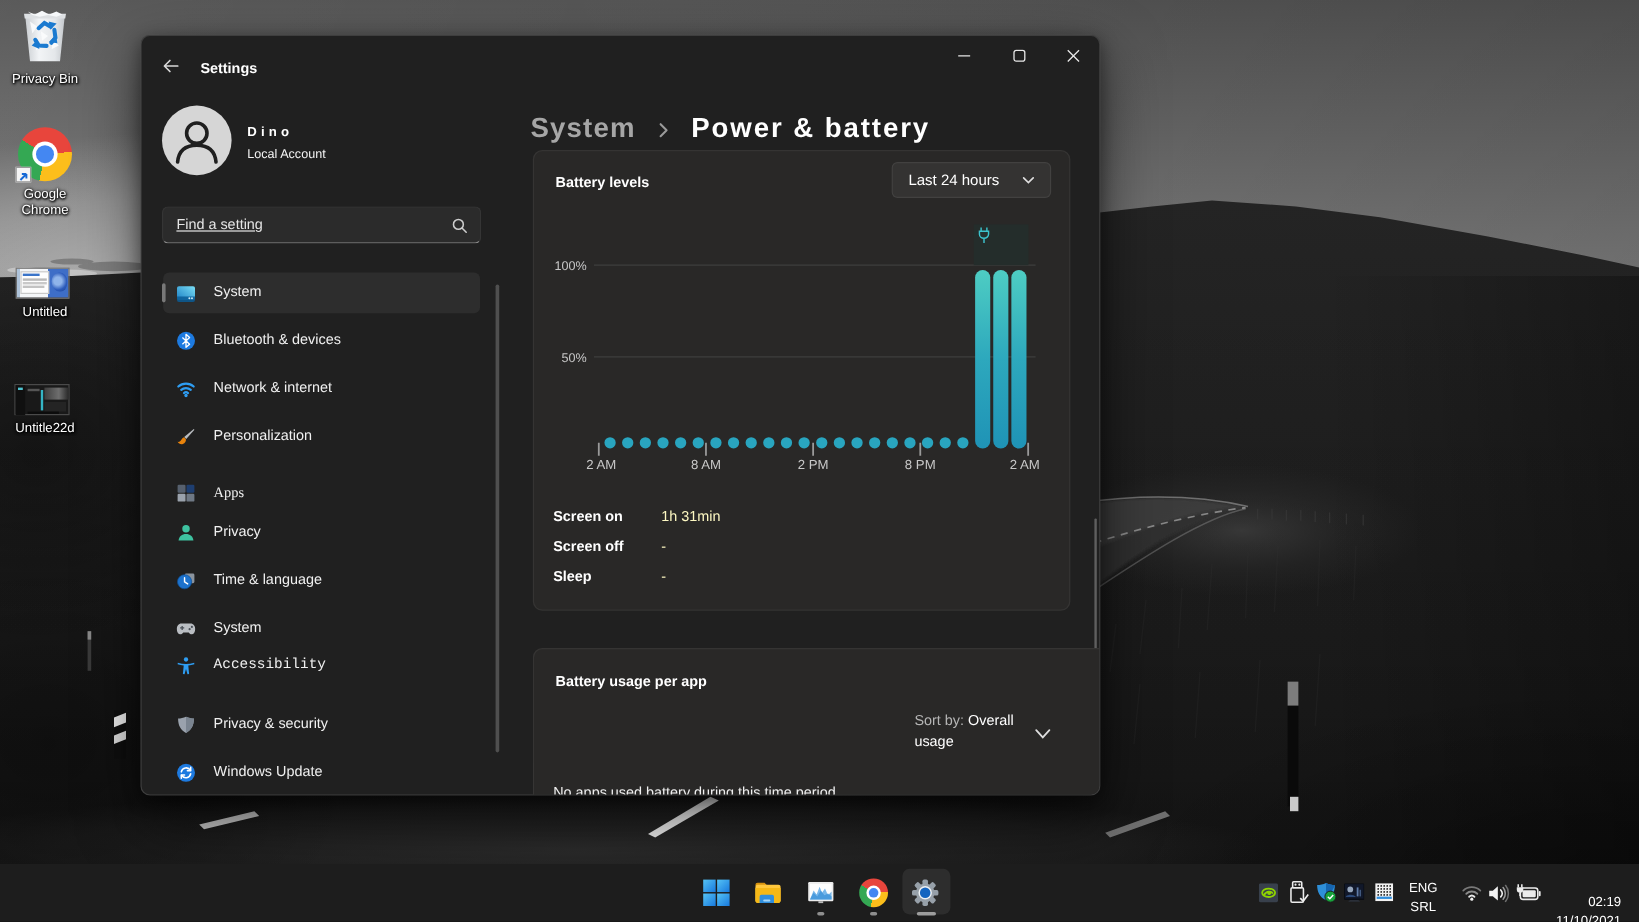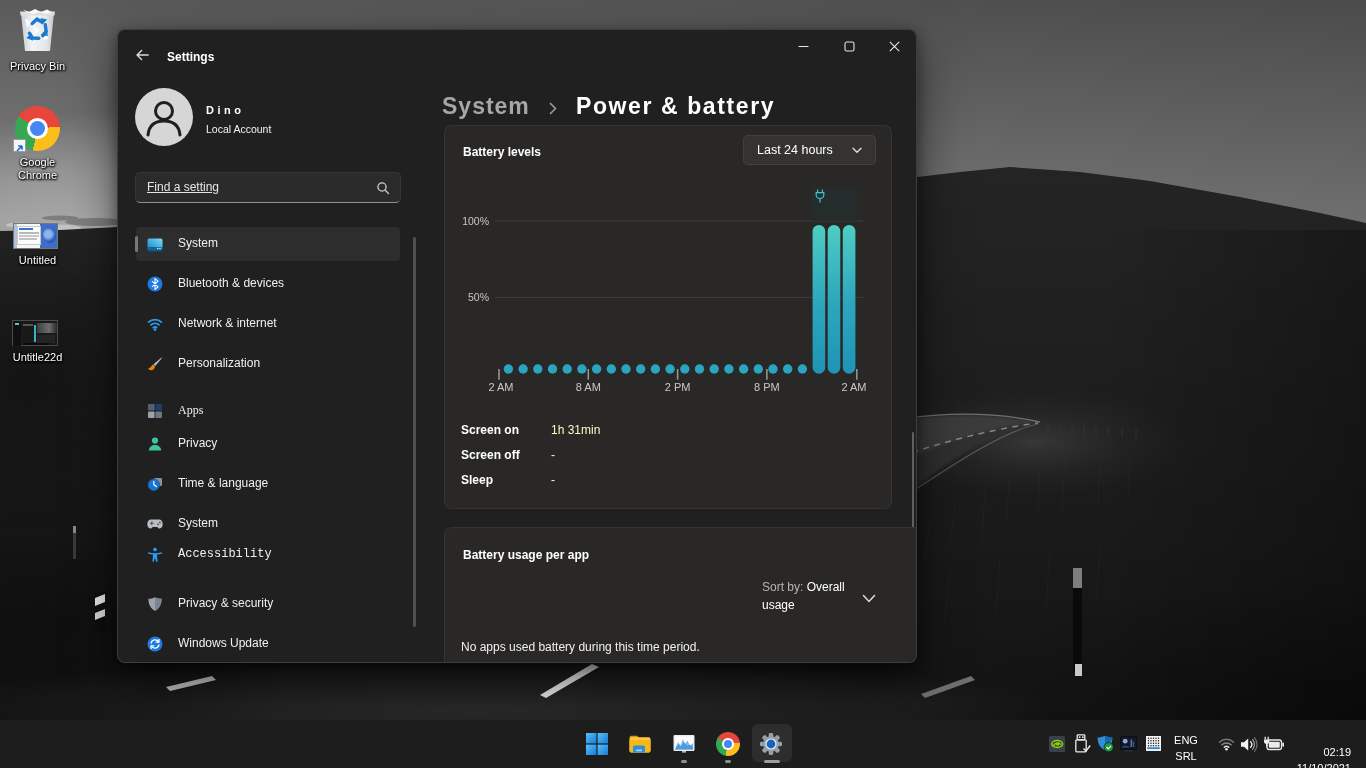--- a/index.html
+++ b/index.html
@@ -29,21 +29,21 @@
 .nav.sel { background:#2d2d2d; }
 .nav .pill { position:absolute; left:-1.5px; top:9px; width:3px; height:16px; border-radius:2px; background:#787878; }
 .nav .nico { position:absolute; left:11px; top:9px; width:16px; height:16px; }
 .nav .ntxt { position:absolute; left:42px; top:9px; font-size:12px; color:#f0f0f0; }
 .vscroll { position:absolute; border-radius:2px; }
 
 
 #crumb { position:absolute; left:324px; top:63px; }
 #card1 { position:absolute; left:326px; top:95px; width:448px; height:384px;
   background:#292827; border:1px solid rgba(255,255,255,0.06); border-radius:8px; }
-#card2 { position:absolute; left:326px; top:497px; width:525px; height:138px;
+#card2 { position:absolute; left:326px; top:510px; width:525px; height:138px;
   background:#292827; border:1px solid rgba(255,255,255,0.06); border-radius:8px 8px 0 0; border-bottom:none; }
 .cardh { position:absolute; left:18px; font-size:12px; font-weight:700; color:#fff; }
 #drop1 { position:absolute; left:298px; top:9px; width:133px; height:30px; background:#343332;
   border:1px solid rgba(255,255,255,0.07); border-radius:5px; color:#fff; font-size:12.5px; }
 #drop1 span { position:absolute; left:13px; top:7px; }
 .rowl { position:absolute; left:16px; font-size:12px; font-weight:700; color:#fff; }
 .rowv { position:absolute; left:106px; font-size:12px; color:#fef9c3; }
 #sbox2 { position:absolute; left:16px; top:49px; width:282px; height:46px; background:#343332;
   border:1px solid rgba(255,255,255,0.07); border-bottom:1px solid #989898; border-radius:5px; }
 #sbox2 span { position:absolute; left:12px; top:8px; font-size:12px; color:#a8a8a8; }

